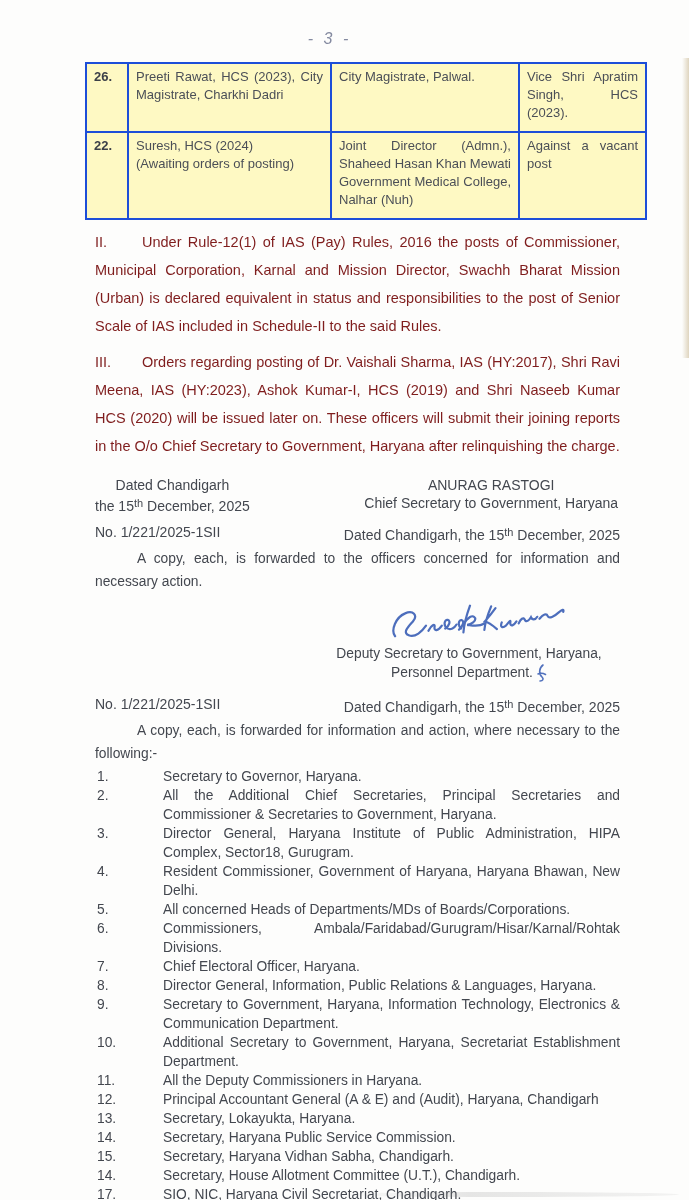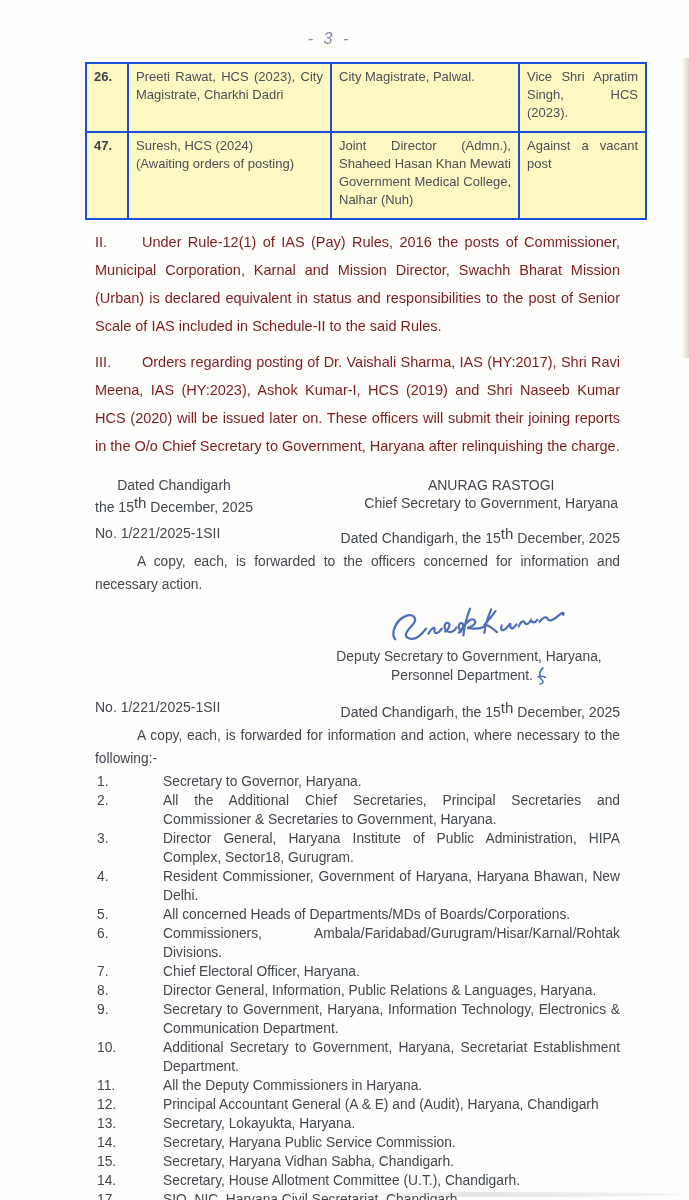--- a/index.html
+++ b/index.html
@@ -84,21 +84,21 @@
   .flourish { display:inline-block; vertical-align:-6px; margin-left:2px; }
 
   ol.dist-list { margin-top:2px; }
   ol.dist-list li {
     list-style:none; position:relative;
     padding-left:68px; font-size:13.8px; line-height:19px;
     text-align:justify;
   }
   ol.dist-list li .num { position:absolute; left:2px; }
 
-  sup { font-size:15px; vertical-align:4px; }
+  sup { font-size:11px; vertical-align:4px; }
 </style>
 </head>
 <body>
 
 <svg width="0" height="0" style="position:absolute">
   <defs>
     <path id="sigpath" d="M6 31 C2 25 8 13 17 10 C25 7 29 13 24 18 C19 23 13 28 19 31 C25 34 32 28 36 23 M38 28 C41 23 45 21 44 25 C43 29 47 29 51 24 M54 27 C58 25 60 20 57 19 C54 18 52 24 56 27 C59 29 63 27 65 24 M67 29 C71 26 73 21 70 20 C67 20 66 25 69 28 M79 7 C75 16 72 25 71 32 M72 24 C76 18 81 15 83 19 C84 22 79 25 75 25 C80 26 86 28 91 25 M99 9 C95 17 92 25 91 31 M103 11 C98 17 94 21 92 23 C96 24 100 28 103 31 M108 25 C106 29 108 31 112 28 C115 25 117 22 116 26 C116 30 119 29 122 25 M124 27 C126 23 129 21 130 24 C131 27 134 25 136 22 C137 25 140 25 142 22 M144 24 C148 20 151 19 152 22 C153 25 158 23 163 19 C166 17 168 16 167 19" fill="none" stroke="#3e62b6" stroke-width="2.1" stroke-linecap="round" opacity="0.92"></path>
     <path id="flourishpath" d="M8 2 C4 5 3.5 11 7 14 C9 16 8 18 5 18 M3 11 C5 10 8 10 10.5 11.5" fill="none" stroke="#3e62b6" stroke-width="1.6" stroke-linecap="round" opacity="0.9"></path>
   </defs>
 </svg>
@@ -115,21 +115,21 @@
         <col class="col-vice">
     </colgroup>
     <tbody>
         <tr>
       <td class="td-sno">26.</td>
       <td class="j">Preeti Rawat, HCS (2023), City Magistrate, Charkhi Dadri</td>
       <td>City Magistrate, Palwal.</td>
       <td class="j">Vice Shri Apratim Singh, HCS (2023).</td>
     </tr>
     <tr>
-      <td class="td-sno">47.</td>
+      <td class="td-sno">22.</td>
       <td>
         <div>Suresh, HCS (2024)</div>
         <div>(Awaiting orders of posting)</div>
       </td>
       <td class="j">Joint Director (Admn.), Shaheed Hasan Khan Mewati Government Medical College, Nalhar (Nuh)</td>
       <td class="j">Against a vacant post</td>
     </tr>
   </tbody>
     </table>
 

